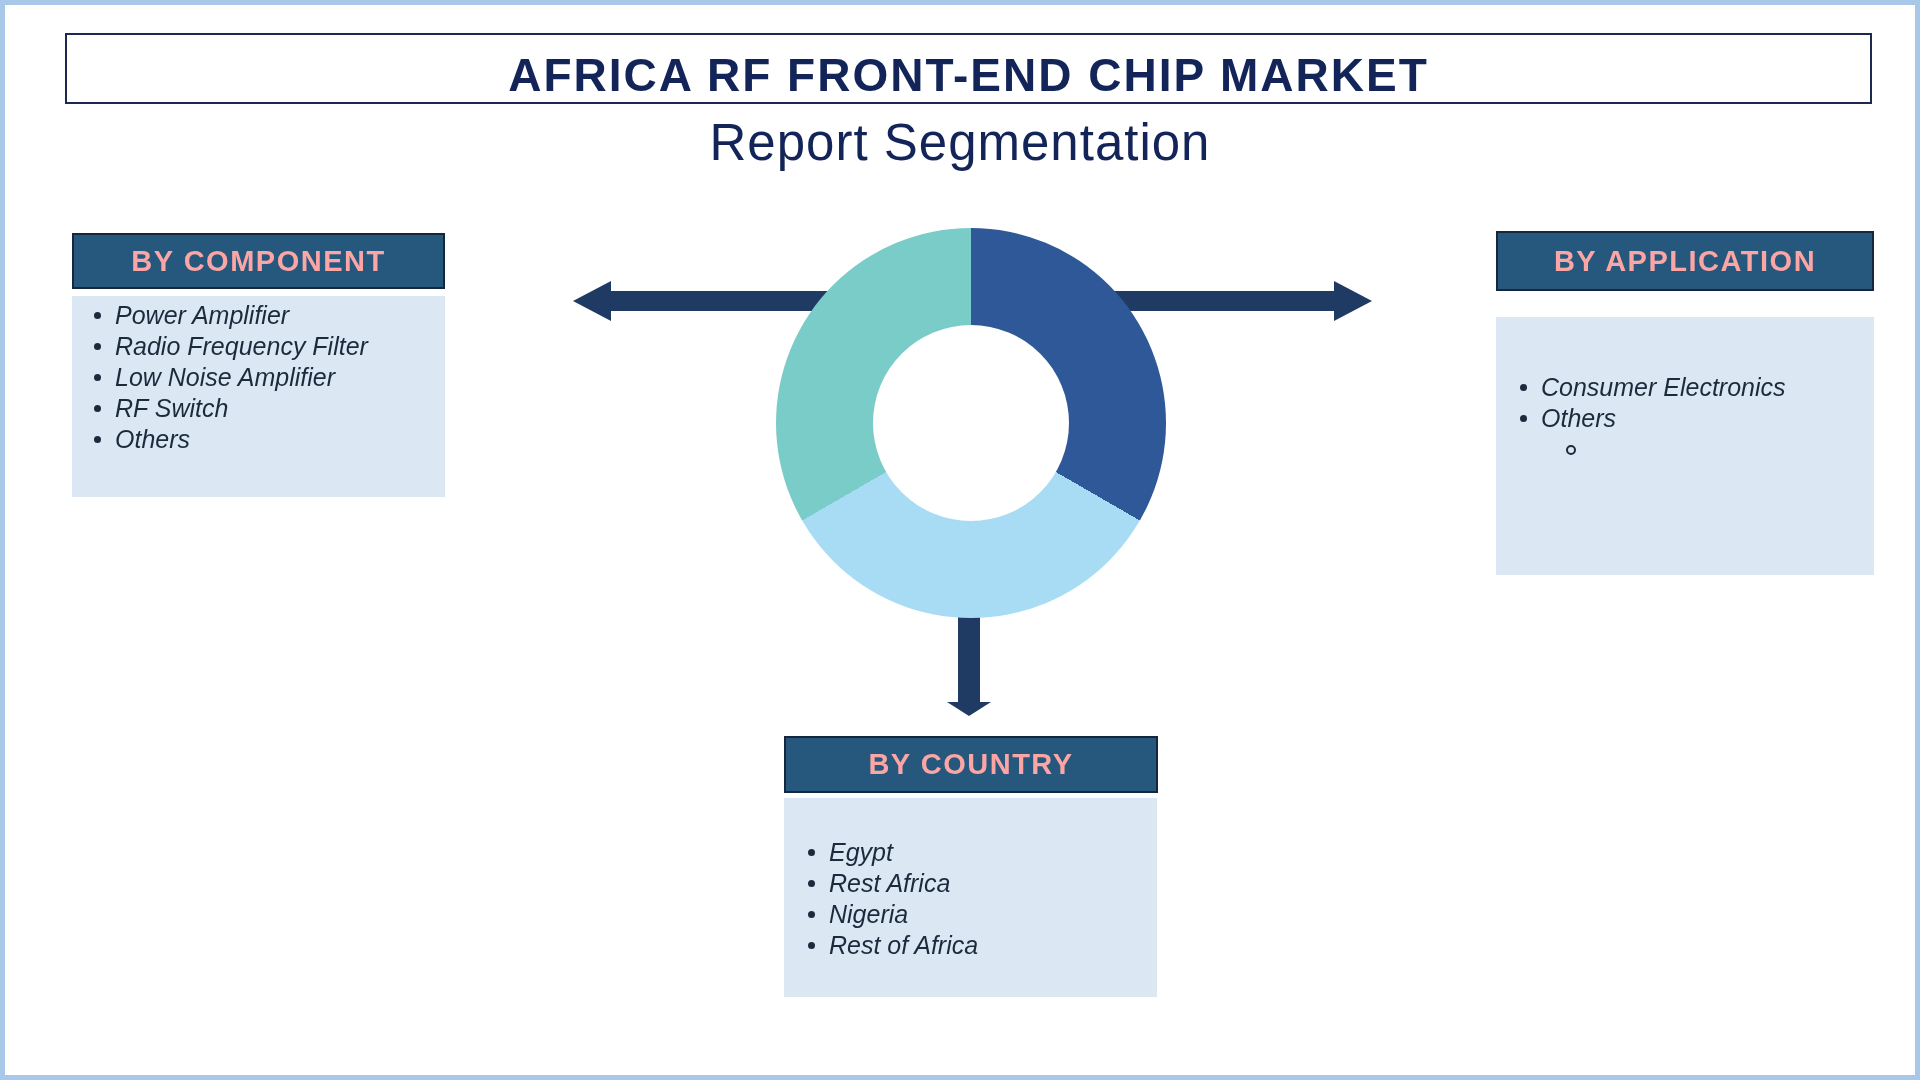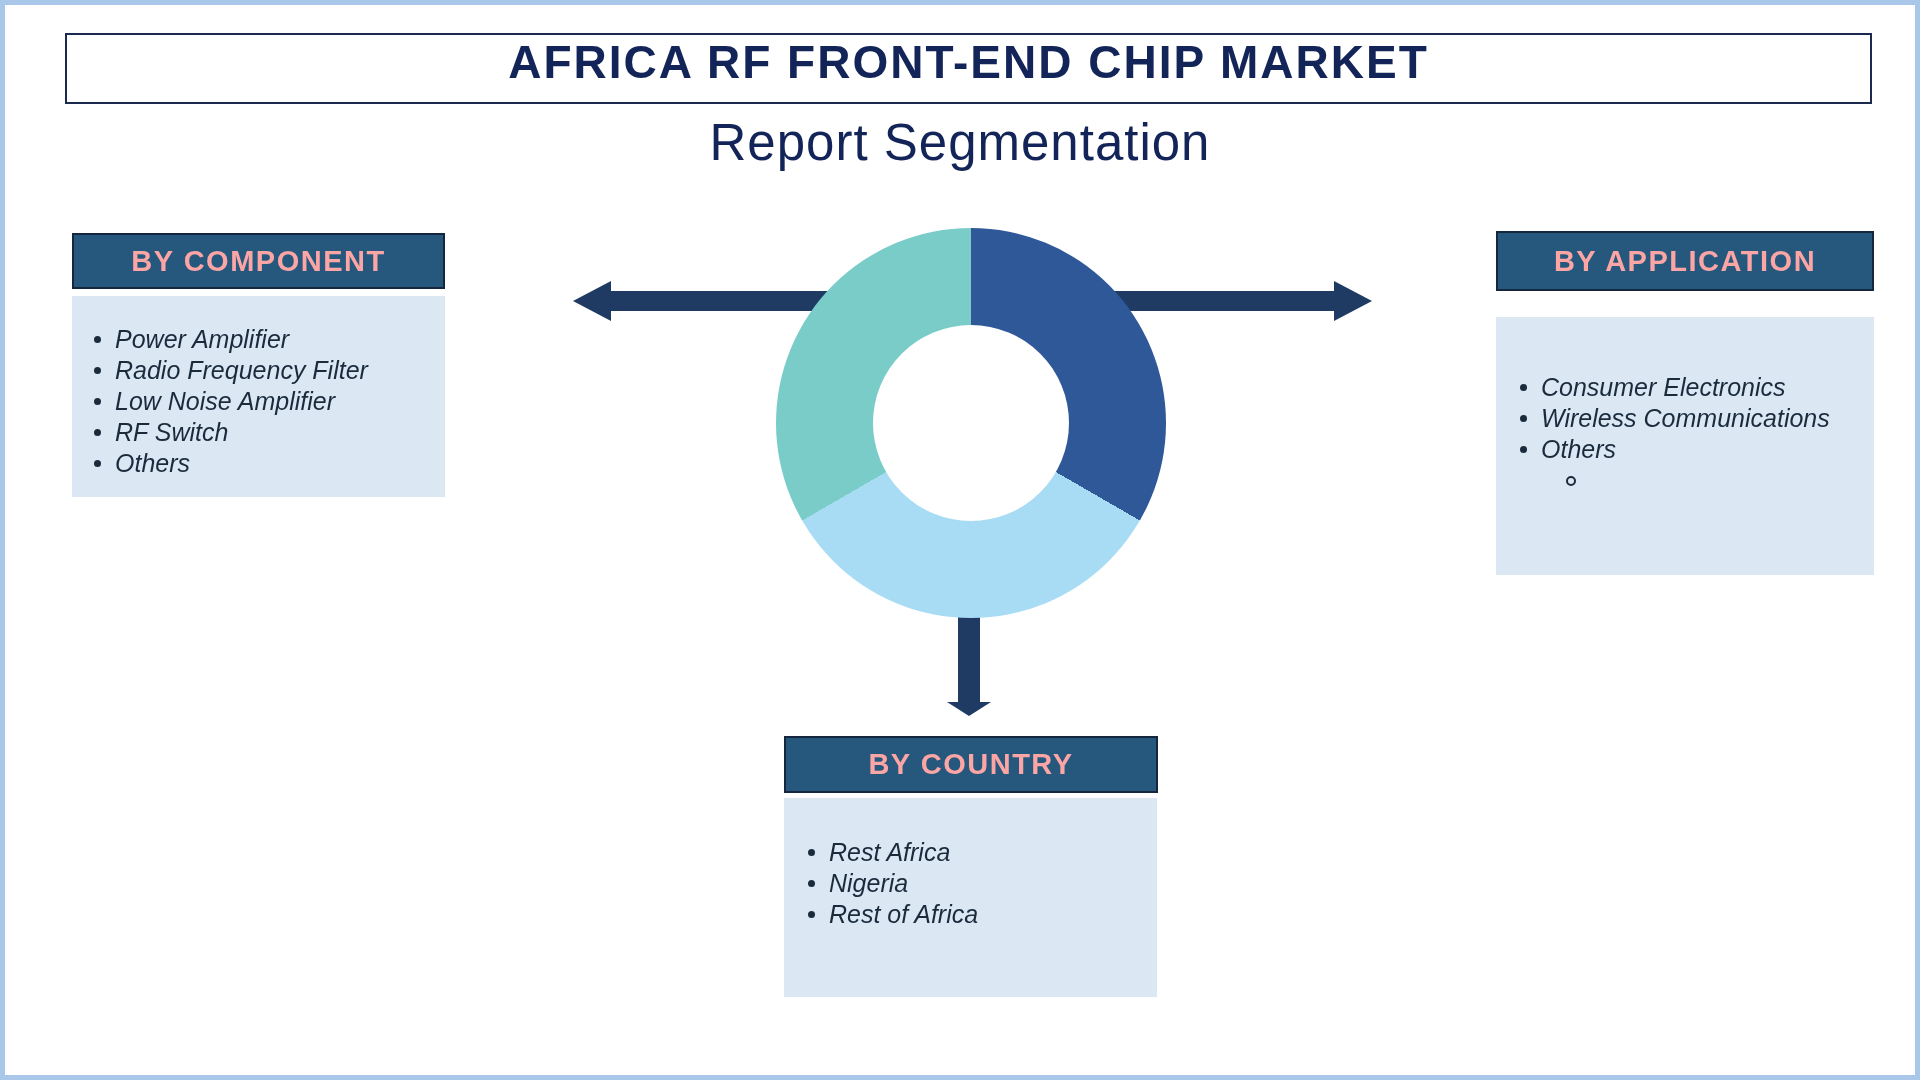--- a/index.html
+++ b/index.html
@@ -9,21 +9,21 @@
   }
   .page {
     position: absolute; inset: 0; box-sizing: border-box;
     background: #ffffff; border: 5px solid var(--page-border, #A9C7E9);
   }
 
   
   .title-box {
     position: absolute; left: 60px; top: 28px; width: 1807px; height: 71px;
     box-sizing: border-box; border: 2px solid var(--title-box-border, #1C2A50);
-    background: #ffffff; display: flex; align-items: flex-start; justify-content: center;
+    background: #ffffff; display: flex; align-items: flex-end; justify-content: center;
     z-index: 3;
   }
   .main-title {
     font-size: 46px; font-weight: bold; letter-spacing: 2px;
     color: var(--navy-text, #132459); white-space: nowrap;
   }
   .subtitle {
     position: absolute; left: 0; top: 112px; width: 100%; height: 52px;
     line-height: 52px; text-align: center; font-size: 51px; font-weight: normal;
     letter-spacing: 1px; color: var(--navy-text, #132459); z-index: 3;
@@ -74,21 +74,21 @@
   }
   #component-header   { left: 67px;   top: 228px; width: 373px; height: 56px; }
   #application-header { left: 1491px; top: 226px; width: 378px; height: 60px; }
   #country-header     { left: 779px;  top: 731px; width: 374px; height: 57px; }
 
   
   .sec-list {
     position: absolute; box-sizing: border-box; z-index: 3;
     background: var(--list-bg, #DBE8F4);
   }
-  #component-list   { left: 67px;   top: 291px; width: 373px; height: 201px; padding: 28px 6px 0 20px; }
+  #component-list   { left: 67px;   top: 291px; width: 373px; height: 201px; padding: 4px 6px 0 20px; }
   #application-list { left: 1491px; top: 312px; width: 378px; height: 258px; padding: 55px 4px 0 22px; }
   #country-list     { left: 779px;  top: 793px; width: 373px; height: 199px; padding: 39px 6px 0 22px; }
 
   .li { display: flex; align-items: flex-start; height: 31px; line-height: 31px; }
   .dot {
     flex: none; width: 7px; height: 7px; border-radius: 50%;
     background: var(--list-text, #1B2B3C); margin: 12px 14px 0 2px;
   }
   .li-text {
     font-style: italic; font-size: 25px; color: var(--list-text, #1B2B3C);
@@ -163,41 +163,41 @@
     <span>BY APPLICATION</span>
   </div>
   <div class="sec-list" id="application-list">
     <div>
 
         <div class="li">
           <span class="dot"></span>
           <span class="li-text">Consumer Electronics</span>
         </div>
 
-        <div class="li">
-          <span class="dot"></span>
-          <span class="li-text">Wireless Communications</span>
-        </div>
 
         <div class="li">
           <span class="dot"></span>
           <span class="li-text">Others</span>
         </div>
       </div>
     <div class="sub-row">
       <span class="ring"></span>
     </div>
   </div>
 
   <div class="sec-header" id="country-header">
     <span>BY COUNTRY</span>
   </div>
   <div class="sec-list" id="country-list">
     <div>
 
+        <div class="li">
+          <span class="dot"></span>
+          <span class="li-text">Egypt</span>
+        </div>
 
         <div class="li">
           <span class="dot"></span>
           <span class="li-text">Rest Africa</span>
         </div>
 
         <div class="li">
           <span class="dot"></span>
           <span class="li-text">Nigeria</span>
         </div>

